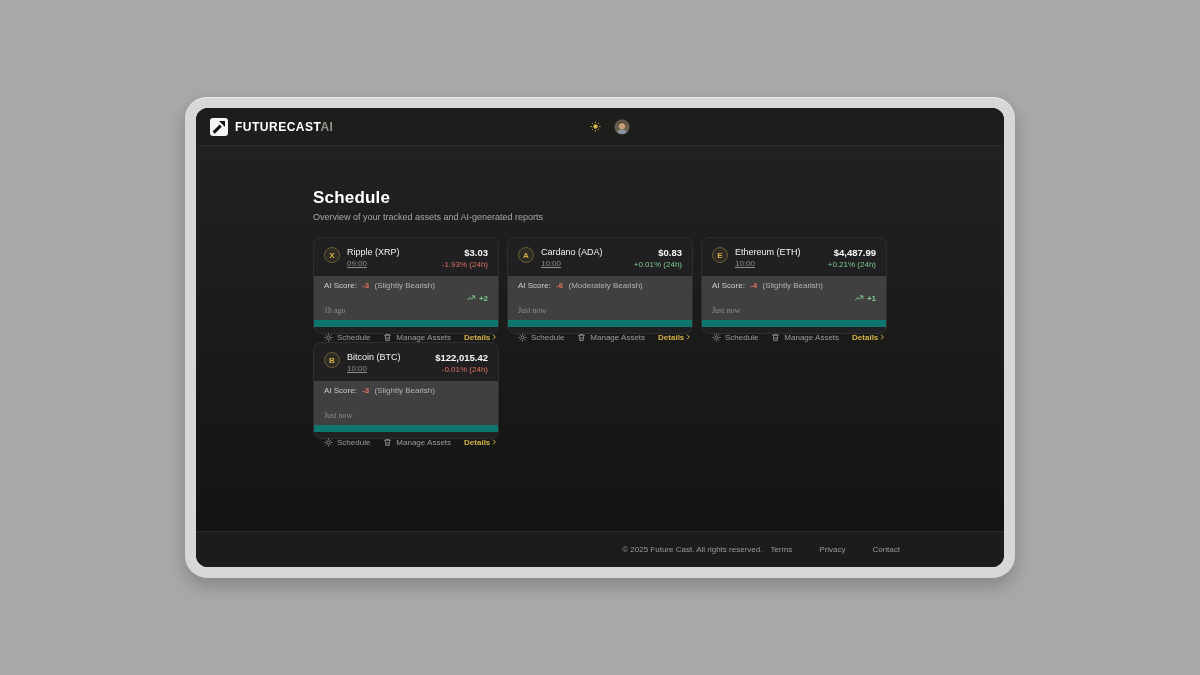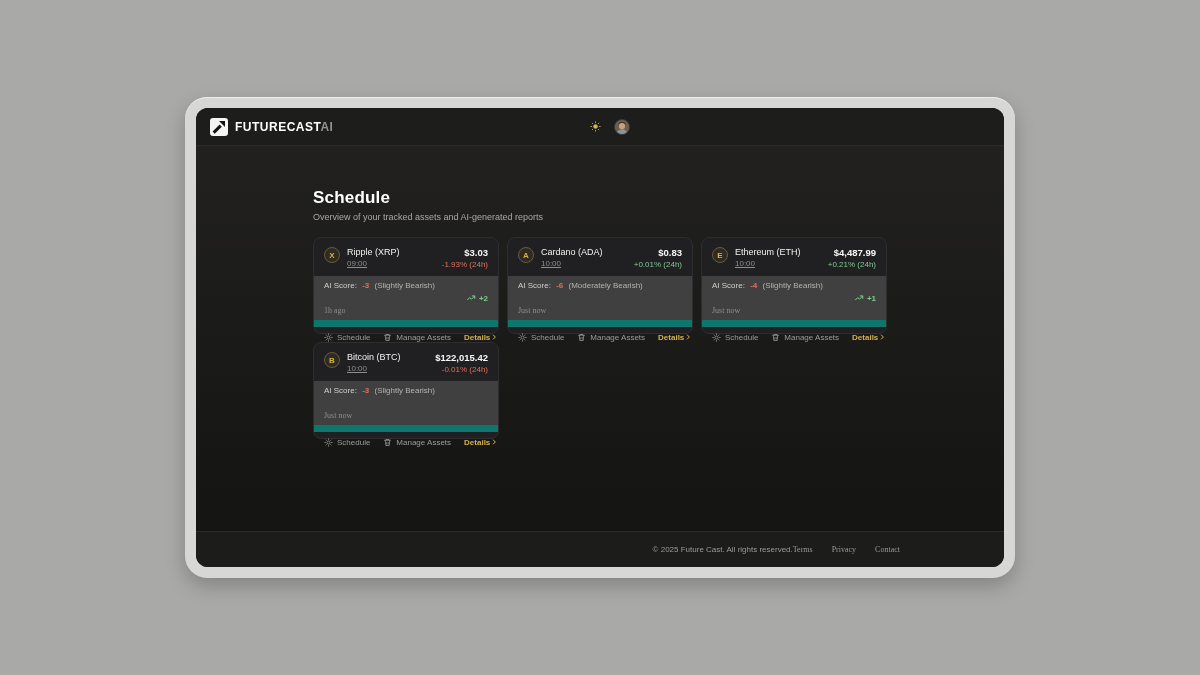--- a/index.html
+++ b/index.html
@@ -88,21 +88,21 @@
     margin-left:auto; display:flex; align-items:center; background:none; border:none;
     padding:0; color:#d4b14a; font-size:8px; font-weight:bold; cursor:pointer; font-family:inherit;
   }
   
   .footer {
     flex:0 0 36px; background:#1c1c1b; border-top:1px solid #2a2a29;
     display:flex; align-items:center; justify-content:flex-end; padding:0 104px;
   }
   .copyright { font-size:8px; color:#9a9a98; }
   .footer-links { display:flex; gap:19px; }
-  .footer-link { font-size:8px; color:#9a9a98; background:none; border:none; padding:0; cursor:pointer; font-family:Liberation Serif, serif; }
+  .footer-link { font-size:8px; color:#9a9a98; background:none; border:none; padding:0; cursor:pointer; font-family:Liberation Sans, sans-serif;margin-left:8px; }
   svg { display:block; }
 </style>
 </head>
 <body>
 
 <div class="device">
   <div class="screen">
 
     <div class="header">
       <div class="brand">

